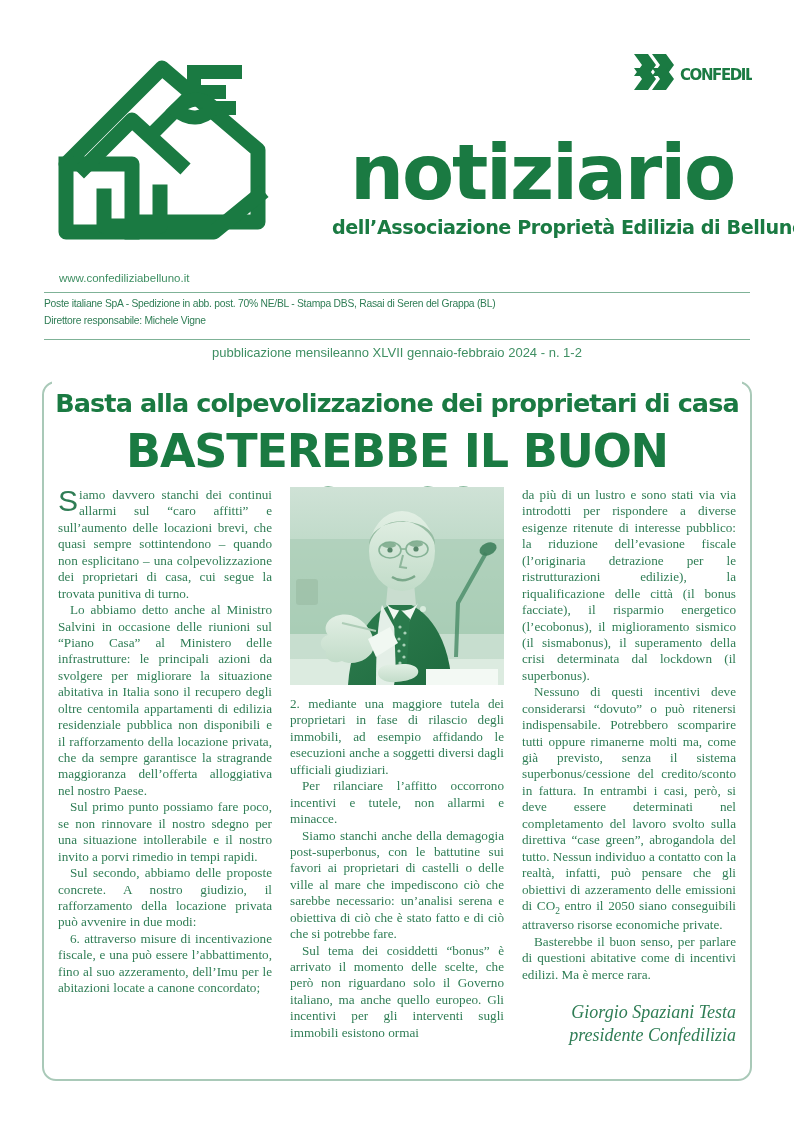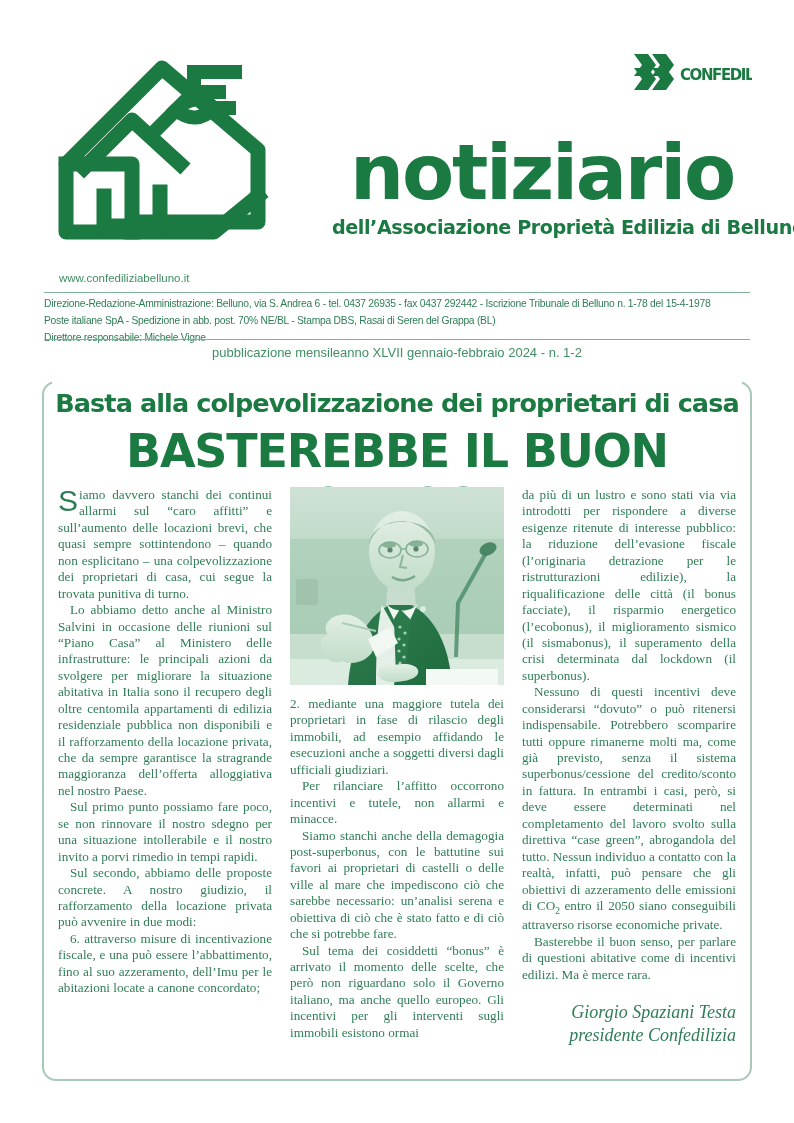--- a/index.html
+++ b/index.html
@@ -268,21 +268,20 @@
     <div class="main-title">notiziario</div>
     <div class="sub-title">dell’Associazione Proprietà Edilizia di Belluno</div>
   </div>
 </div>
 
 <div class="website">www.confediliziabelluno.it</div>
 
 <div class="rule rule-1"></div>
 
 <div class="info-lines">
-  <div class="info-line">Direzione-Redazione-Amministrazione: Belluno, via S. Andrea 6 - tel. 0437 26935 - fax 0437 292442 - Iscrizione Tribunale di Belluno n. 1-78 del 15-4-1978</div>
   <div class="info-line info-line-2">
     <span>Poste italiane SpA - Spedizione in abb. post. 70% NE/BL - Stampa DBS, Rasai di Seren del Grappa (BL)</span>
     <span>Direttore responsabile: Michele Vigne</span>
   </div>
 </div>
 
 <div class="rule rule-2"></div>
 
 <div class="pub-row">
   <span>pubblicazione mensile</span>

